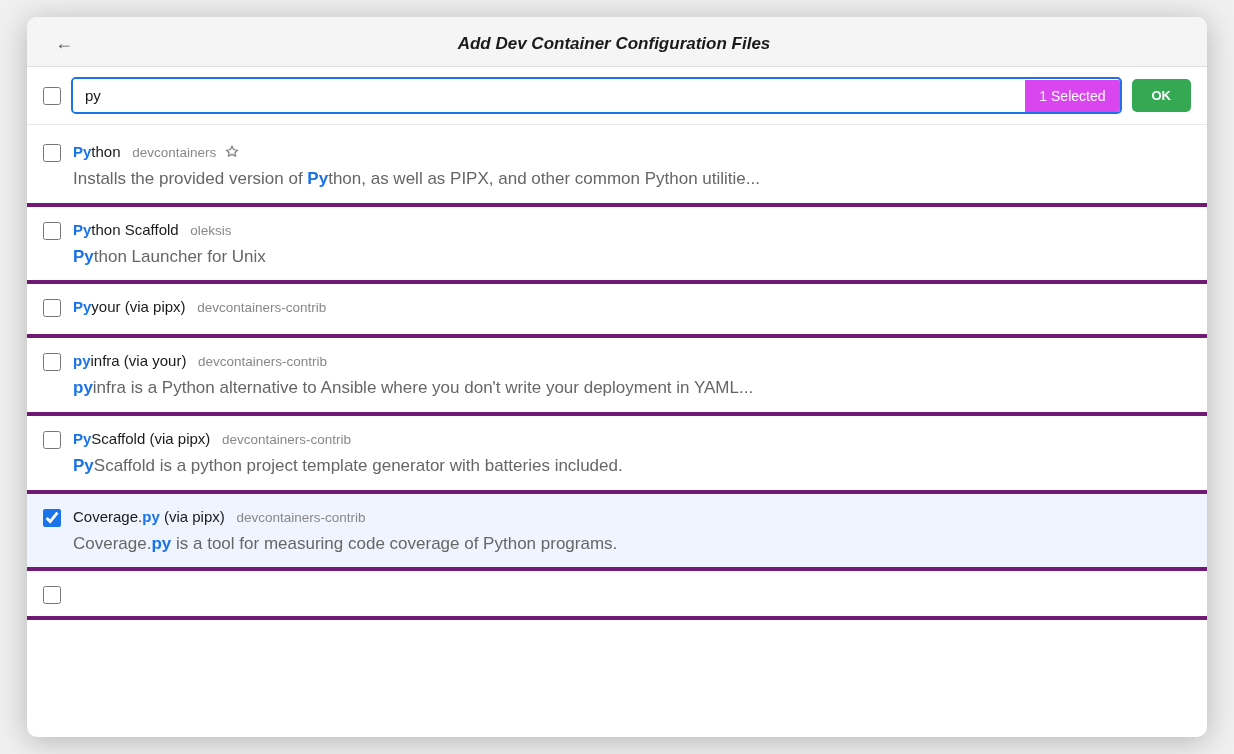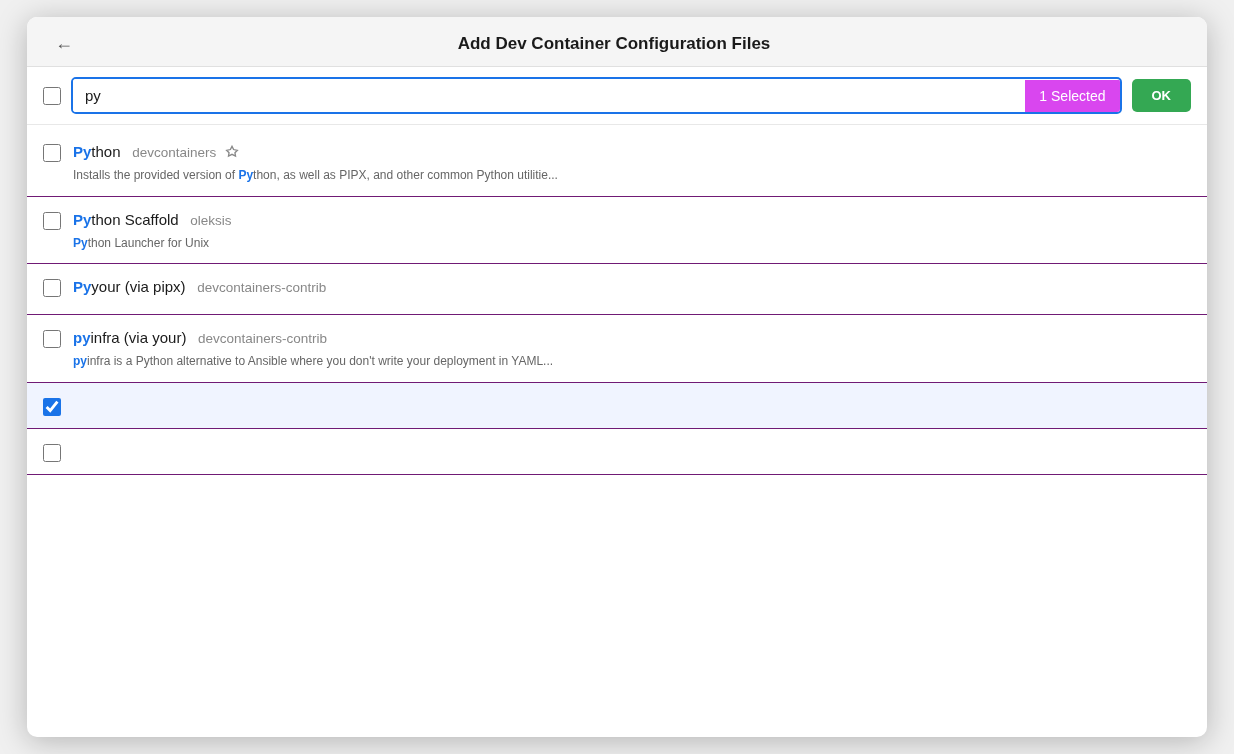--- a/index.html
+++ b/index.html
@@ -38,20 +38,21 @@
       padding: 2px 8px;
       border-radius: 4px;
     }
     .dialog-title {
       flex: 1;
       text-align: center;
       font-size: 17px;
       font-weight: 600;
       color: #1a1a1a;
       margin-right: 40px;
+      font-style: italic;
     }
     .search-bar-row {
       display: flex;
       align-items: center;
       padding: 10px 16px;
       gap: 10px;
       border-bottom: 1px solid #e8e8e8;
     }
     .select-all-checkbox {
       width: 18px;
@@ -97,21 +98,21 @@
     }
     .list-container {
       flex: 1;
       overflow-y: auto;
       padding: 4px 0;
     }
     .list-item {
       display: flex;
       align-items: flex-start;
       padding: 12px 16px 12px 16px;
-      border-bottom: 1px solid #701a75;
+      border-bottom: 4px solid #701a75;
       cursor: pointer;
       gap: 12px;
     }
     .list-item.checked { background: #f0f4ff; }
     .item-checkbox {
       width: 18px;
       height: 18px;
       margin-top: 3px;
       cursor: pointer;
       accent-color: #1a73e8;
@@ -120,21 +121,21 @@
     .item-content {
       flex: 1;
     }
     .item-title-row {
       font-size: 15px;
       color: #1a1a1a;
       margin-bottom: 4px;
       line-height: 1.4;
     }
     .item-desc {
-      font-size: 12px;
+      font-size: 17px;
       color: #666;
       line-height: 1.4;
     }
     .highlight { color: #1a73e8; font-weight: 600; }
     .title-normal { color: #1a1a1a; }
     .title-gray { color: #888; font-size: 13.5px; }
     .verified-icon {
       display: inline-block;
       width: 16px;
       height: 16px;
@@ -209,23 +210,44 @@
         <div class="item-title-row">
           <span class="highlight">py</span><span class="title-normal">infra (via your)</span>
           <span class="title-gray">&nbsp; devcontainers-contrib</span>
         </div>
         <div class="item-desc">
           <span class="highlight">py</span>infra is a Python alternative to Ansible where you don't write your deployment in YAML...
         </div>
       </div>
     </div>
 
+    <div class="list-item">
+      <input type="checkbox" class="item-checkbox" style="">
+      <div class="item-content">
+        <div class="item-title-row">
+          <span class="highlight">Py</span><span class="title-normal">Scaffold (via pipx)</span>
+          <span class="title-gray">&nbsp; devcontainers-contrib</span>
+        </div>
+        <div class="item-desc">
+          <span class="highlight">Py</span>Scaffold is a python project template generator with batteries included.
+        </div>
+      </div>
+    </div>
 
     <div class="list-item checked">
       <input type="checkbox" class="item-checkbox" checked="" style="">
+      <div class="item-content">
+        <div class="item-title-row">
+          <span class="title-normal">Coverage.</span><span class="highlight">py</span><span class="title-normal"> (via pipx)</span>
+          <span class="title-gray">&nbsp; devcontainers-contrib</span>
+        </div>
+        <div class="item-desc">
+          Coverage.<span class="highlight">py</span> is a tool for measuring code coverage of Python programs.
+        </div>
+      </div>
     </div>
 
     <div class="list-item">
       <input type="checkbox" class="item-checkbox" style="">
     </div>
 
   </div>
 </div>
 
 </body></html>

